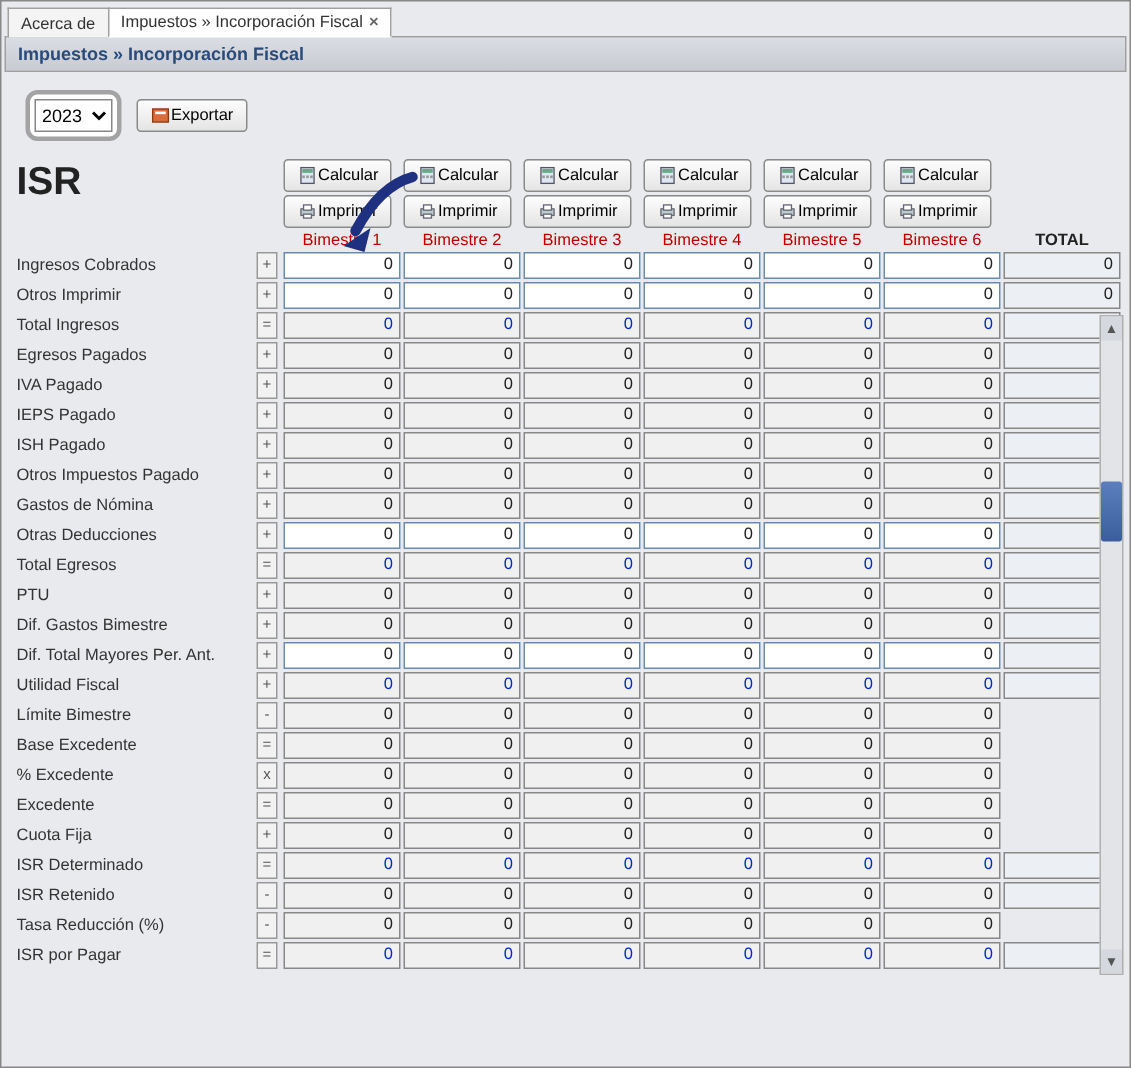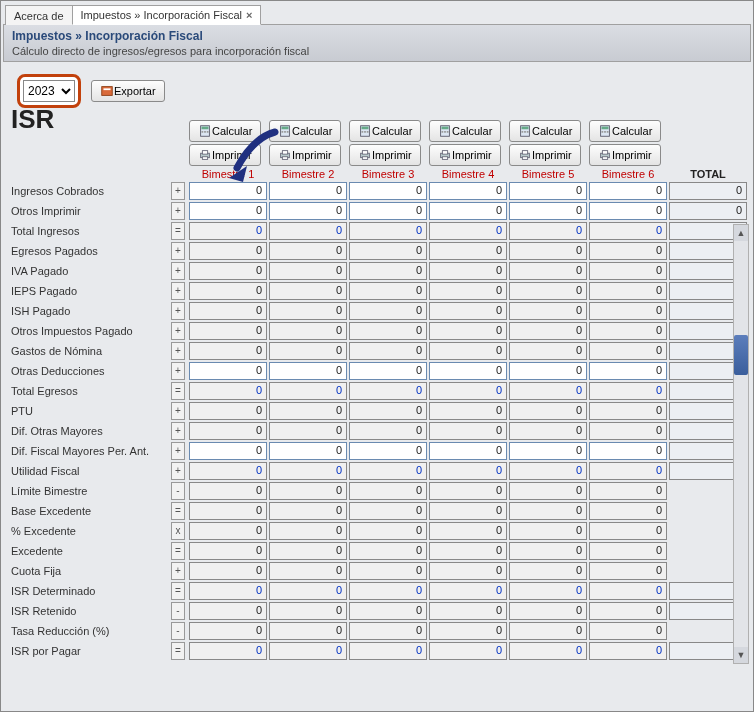--- a/index.html
+++ b/index.html
@@ -50,21 +50,21 @@
   .toolbar {
     display: flex;
     align-items: center;
     gap: 10px;
     padding: 12px 6px 6px 6px;
     position: relative;
   }
   .year-box {
     display:inline-flex;
     align-items:center;
-    border: 3px solid #c2410c;
+    border: 3px solid #a3a3a3;
     border-radius: 8px;
     padding: 3px;
     background:#fff;
   }
   .year-select {
     border: 1px solid #888;
     background:#fff;
     font-size:12px;
     height:22px;
     min-width:52px;
@@ -90,21 +90,21 @@
   .content {
     position: relative;
     padding: 0 4px 8px 8px;
   }
   .big-title {
     font-size: 26px;
     font-weight: bold;
     color:#222;
     position:absolute;
     left: 8px;
-    top: 42px;
+    top: 57px;
   }
   .grid {
     display: grid;
     grid-template-columns: 158px 16px repeat(7, 78px);
     gap: 2px 2px;
     margin-top: 6px;
     align-items:center;
   }
   .col-actions { display:flex; gap:2px; justify-content:flex-start; }
   .bim-head {
@@ -167,21 +167,20 @@
     <span>Acerca de</span>
   </div>
   <div class="tab active">
     <span>Impuestos » Incorporación Fiscal</span>
     <span class="tab-close">×</span>
   </div>
 </div>
 
 <div class="header-bar">
   <div class="header-title">Impuestos » Incorporación Fiscal</div>
-  <div class="header-sub">Cálculo directo de ingresos/egresos para incorporación fiscal</div>
 </div>
 
 <div class="content">
 
   <div class="toolbar">
     <span class="year-box">
       <select class="year-select">
         <option>2023</option>
       </select>
     </span>
@@ -450,30 +449,30 @@
       <div class="valcell totcol blue">0</div>
       <div class="row-label ">PTU</div>
       <div class="opcell">+</div>
       <div class="valcell  ">0</div>
       <div class="valcell  ">0</div>
       <div class="valcell  ">0</div>
       <div class="valcell  ">0</div>
       <div class="valcell  ">0</div>
       <div class="valcell  ">0</div>
       <div class="valcell totcol ">0</div>
-      <div class="row-label ">Dif. Otras Mayores</div>
-      <div class="opcell">+</div>
-      <div class="valcell  ">0</div>
-      <div class="valcell  ">0</div>
-      <div class="valcell  ">0</div>
-      <div class="valcell  ">0</div>
-      <div class="valcell  ">0</div>
-      <div class="valcell  ">0</div>
-      <div class="valcell totcol ">0</div>
-      <div class="row-label ">Dif. Fiscal Mayores Per. Ant.</div>
+      <div class="row-label ">Dif. Gastos Bimestre</div>
+      <div class="opcell">+</div>
+      <div class="valcell  ">0</div>
+      <div class="valcell  ">0</div>
+      <div class="valcell  ">0</div>
+      <div class="valcell  ">0</div>
+      <div class="valcell  ">0</div>
+      <div class="valcell  ">0</div>
+      <div class="valcell totcol ">0</div>
+      <div class="row-label ">Dif. Total Mayores Per. Ant.</div>
       <div class="opcell">+</div>
       <div class="valcell editable ">0</div>
       <div class="valcell editable ">0</div>
       <div class="valcell editable ">0</div>
       <div class="valcell editable ">0</div>
       <div class="valcell editable ">0</div>
       <div class="valcell editable ">0</div>
       <div class="valcell totcol ">0</div>
       <div class="row-label bold">Utilidad Fiscal</div>
       <div class="opcell">+</div>

